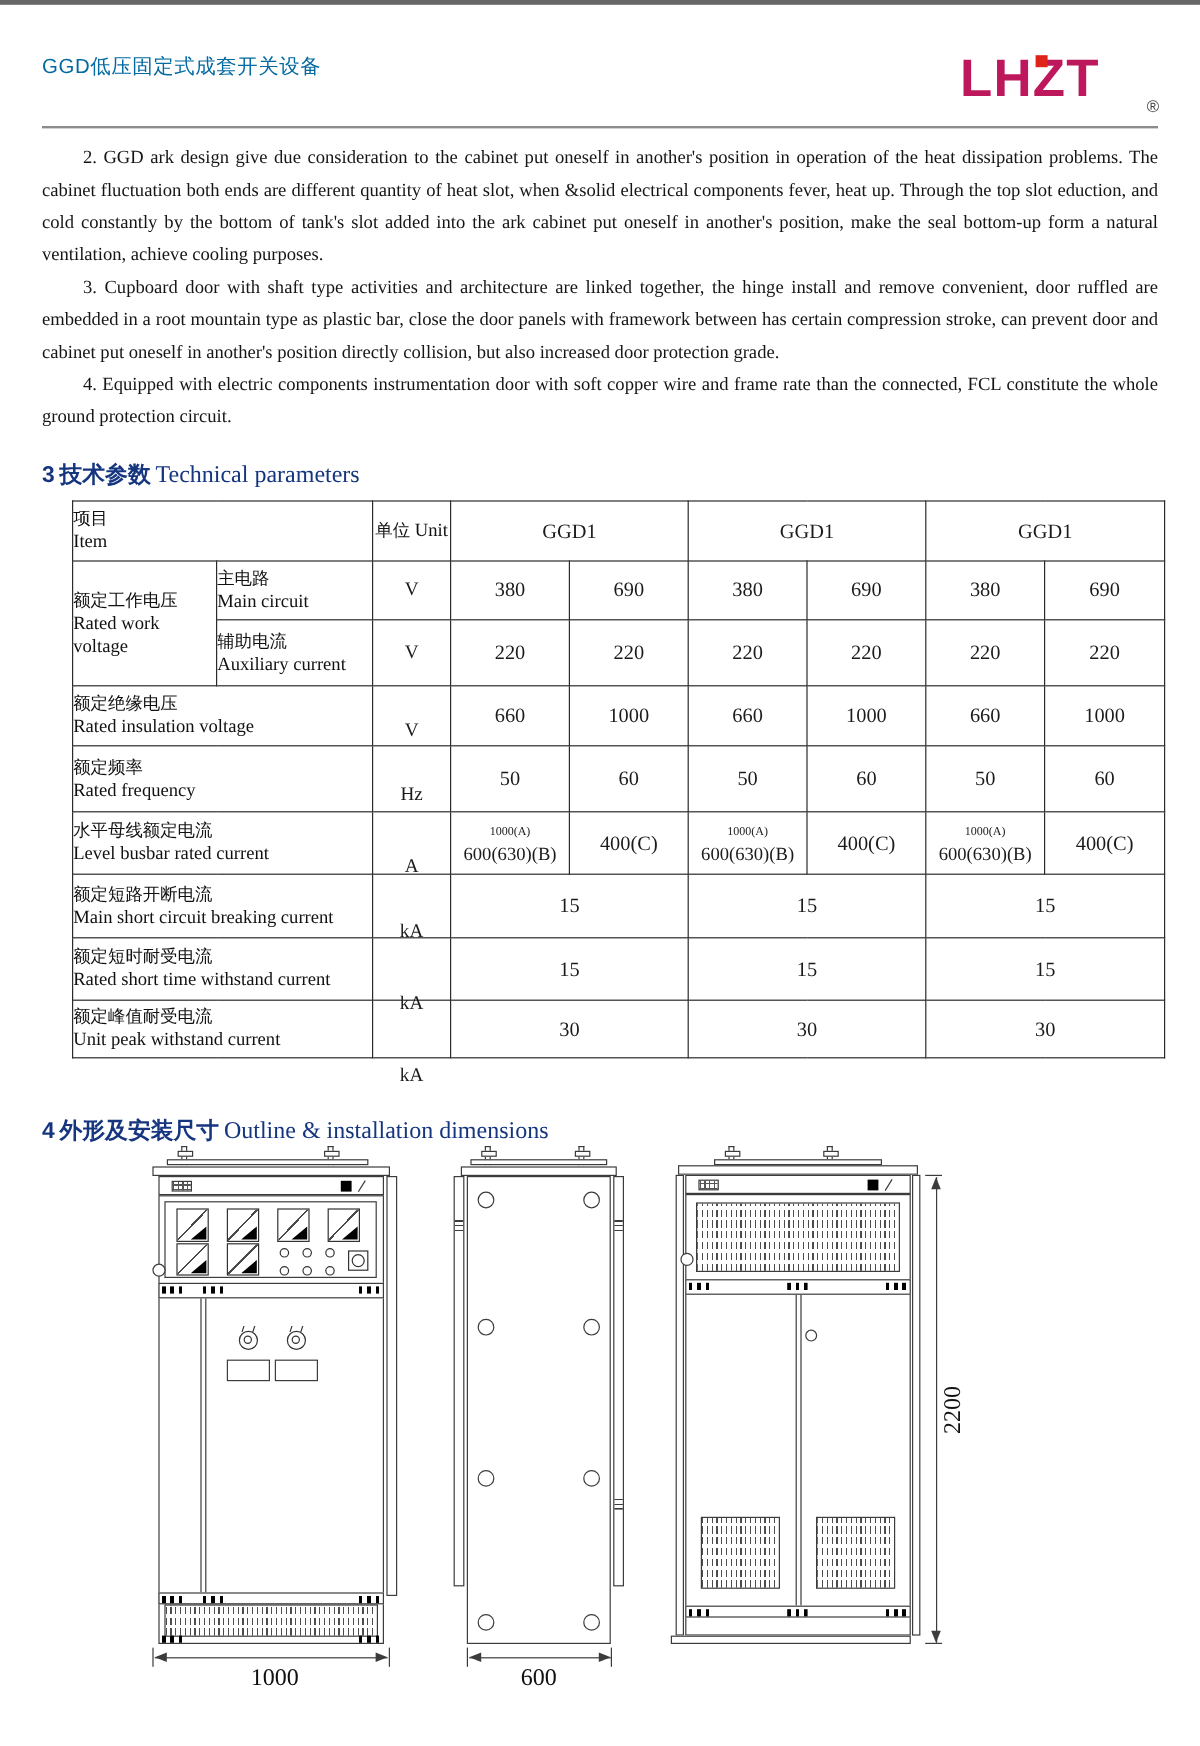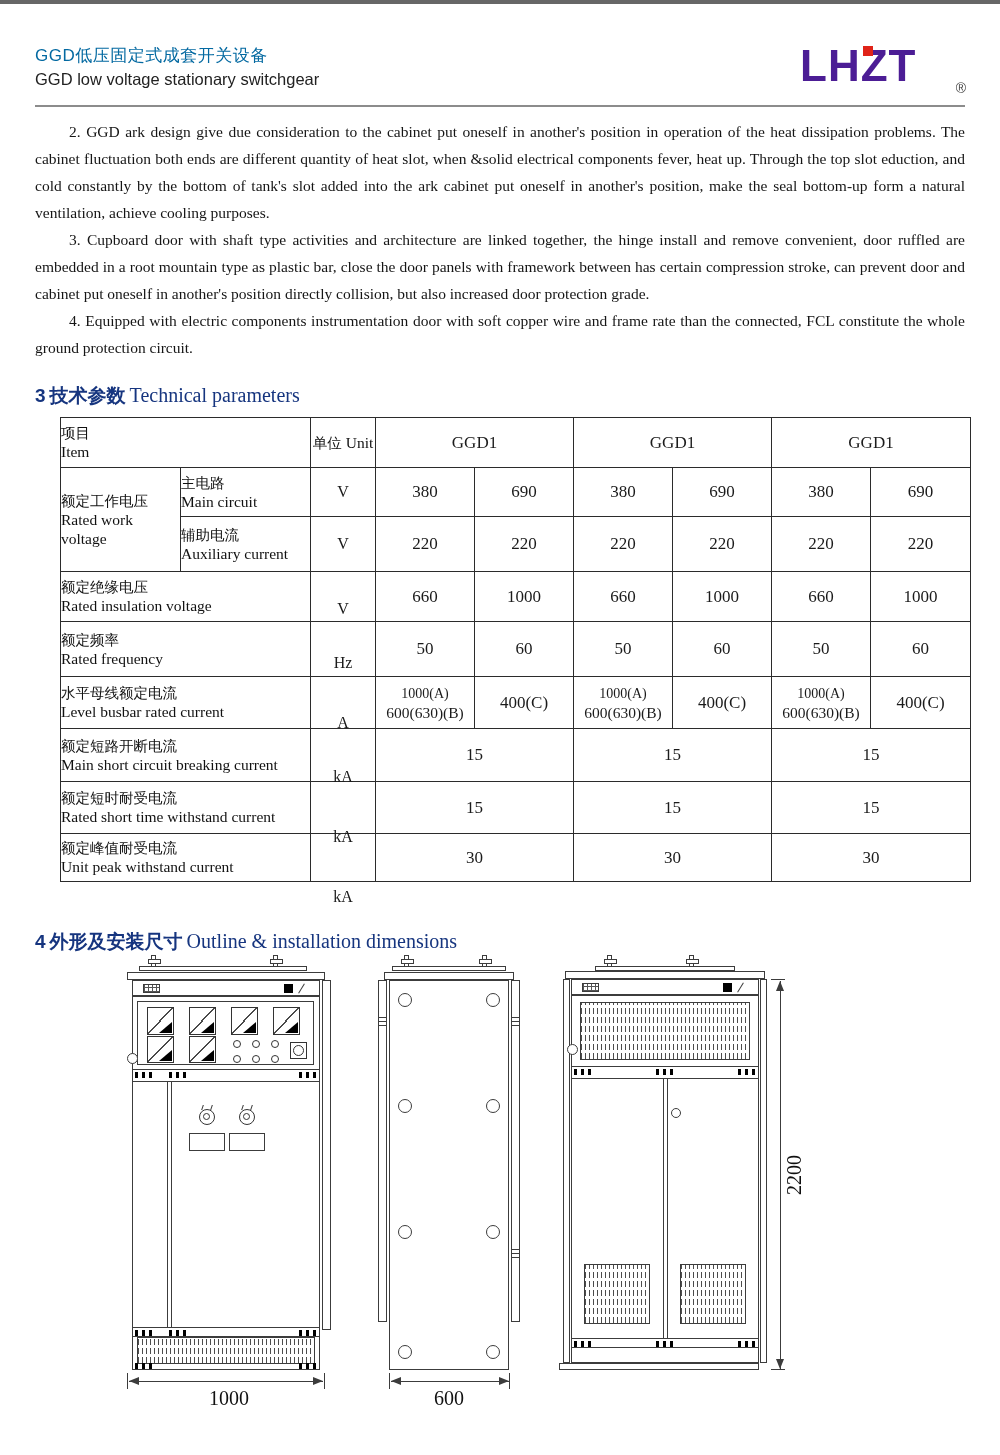--- a/index.html
+++ b/index.html
@@ -6,21 +6,21 @@
   .page{position:relative;width:1000px;height:1455px;background:#fff;overflow:hidden;
         font-family:"Liberation Serif",serif;color:#1b1b1b;}
   .topbar{position:absolute;top:0;left:0;width:100%;height:4px;background:#676767;}
 
   
   .header{position:absolute;top:44px;left:35px;right:35px;height:60px;}
   .h-zh{font-family:"Liberation Sans",sans-serif;font-size:17px;letter-spacing:.5px;color:#0369a1;}
   .h-en{font-family:"Liberation Sans",sans-serif;font-size:16.5px;color:#222;margin-top:3px;}
   .logo{position:absolute;right:5px;top:-4px;width:160px;height:58px;}
   .logo-text{font-family:"Liberation Sans",sans-serif;font-weight:bold;font-size:44px;
-             color:#4c1d95;letter-spacing:1px;line-height:52px;}
+             color:#be185d;letter-spacing:1px;line-height:52px;}
   .logo-dot{position:absolute;left:63px;top:6px;width:10px;height:10px;background:#e02318;}
   .logo-reg{position:absolute;right:-6px;bottom:2px;font-size:14px;color:#444;font-family:"Liberation Sans",sans-serif;}
   .header-rule{position:absolute;top:105px;left:35px;right:35px;height:0;border-top:2px solid #8c8c8c;}
 
   
   .bodytext{position:absolute;top:118px;left:35px;width:930px;font-size:15.5px;line-height:27px;
             text-align:justify;color:#151515;}
   .bodytext p{margin:0;text-indent:2.2em;}
 
   
@@ -34,21 +34,21 @@
   table.tech{position:absolute;top:417px;left:60px;border-collapse:collapse;table-layout:fixed;
              width:910px;}
   table.tech td{border:1px solid #2b2b2b;padding:0;vertical-align:middle;overflow:visible;}
   td.item{text-align:left;padding-left:9px;}
   .zh{font-family:"Liberation Sans",sans-serif;font-size:14.5px;line-height:18px;color:#111;display:block;}
   .en{font-family:"Liberation Serif",serif;font-size:15.5px;line-height:19px;color:#111;display:block;}
   td.unit{text-align:center;font-family:"Liberation Serif",serif;font-size:16px;}
   td.unit span{display:inline-block;}
   td.val{text-align:center;font-family:Liberation Serif, serif;font-size:17px;}
   td.val .l2{font-size:15.5px;line-height:19px;display:block;}
-  td.val .l1{font-size:14px;line-height:19px;display:block;}
+  td.val .l1{font-size:10px;line-height:19px;display:block;}
   .off1{transform:translateY(12px);} .off2{transform:translateY(14px);}
   .off3{transform:translateY(20px);} .off4{transform:translateY(22px);}
   .off5{transform:translateY(29px);} .off6{transform:translateY(39px);}
 
   
   .drawings{position:absolute;top:955px;left:0;width:1000px;height:480px;}
   .dw{position:absolute;top:0;}
   .ln{position:absolute;border:1px solid #3c3c3c;background:#fff;box-sizing:border-box;}
   .thk{border-width:1.5px;}
   .pin{position:absolute;width:5px;height:16px;border:1px solid #3c3c3c;border-bottom:none;box-sizing:border-box;}
@@ -91,21 +91,20 @@
   .dbl{position:absolute;border-left:1px solid #3c3c3c;border-right:1px solid #3c3c3c;box-sizing:border-box;width:5px;}
 </style>
 </head>
 <body>
 
 <div class="page">
   <div class="topbar"></div>
 
   <div class="header">
     <div class="h-zh">GGD低压固定式成套开关设备</div>
-    <div class="h-en">GGD low voltage stationary switchgear</div>
     <div class="logo">
       <span class="logo-text">LHZT</span>
       <span class="logo-dot"></span>
       <span class="logo-reg">®</span>
     </div>
   </div>
   <div class="header-rule"></div>
 
   <div class="bodytext">
     <p>2. GGD ark design give due consideration to the cabinet put oneself in another's position in operation of the heat dissipation problems. The cabinet fluctuation both ends are different quantity of heat slot, when &amp;solid electrical components fever, heat up. Through the top slot eduction, and cold constantly by the bottom of tank's slot added into the ark cabinet put oneself in another's position, make the seal bottom-up form a natural ventilation, achieve cooling purposes.</p>

